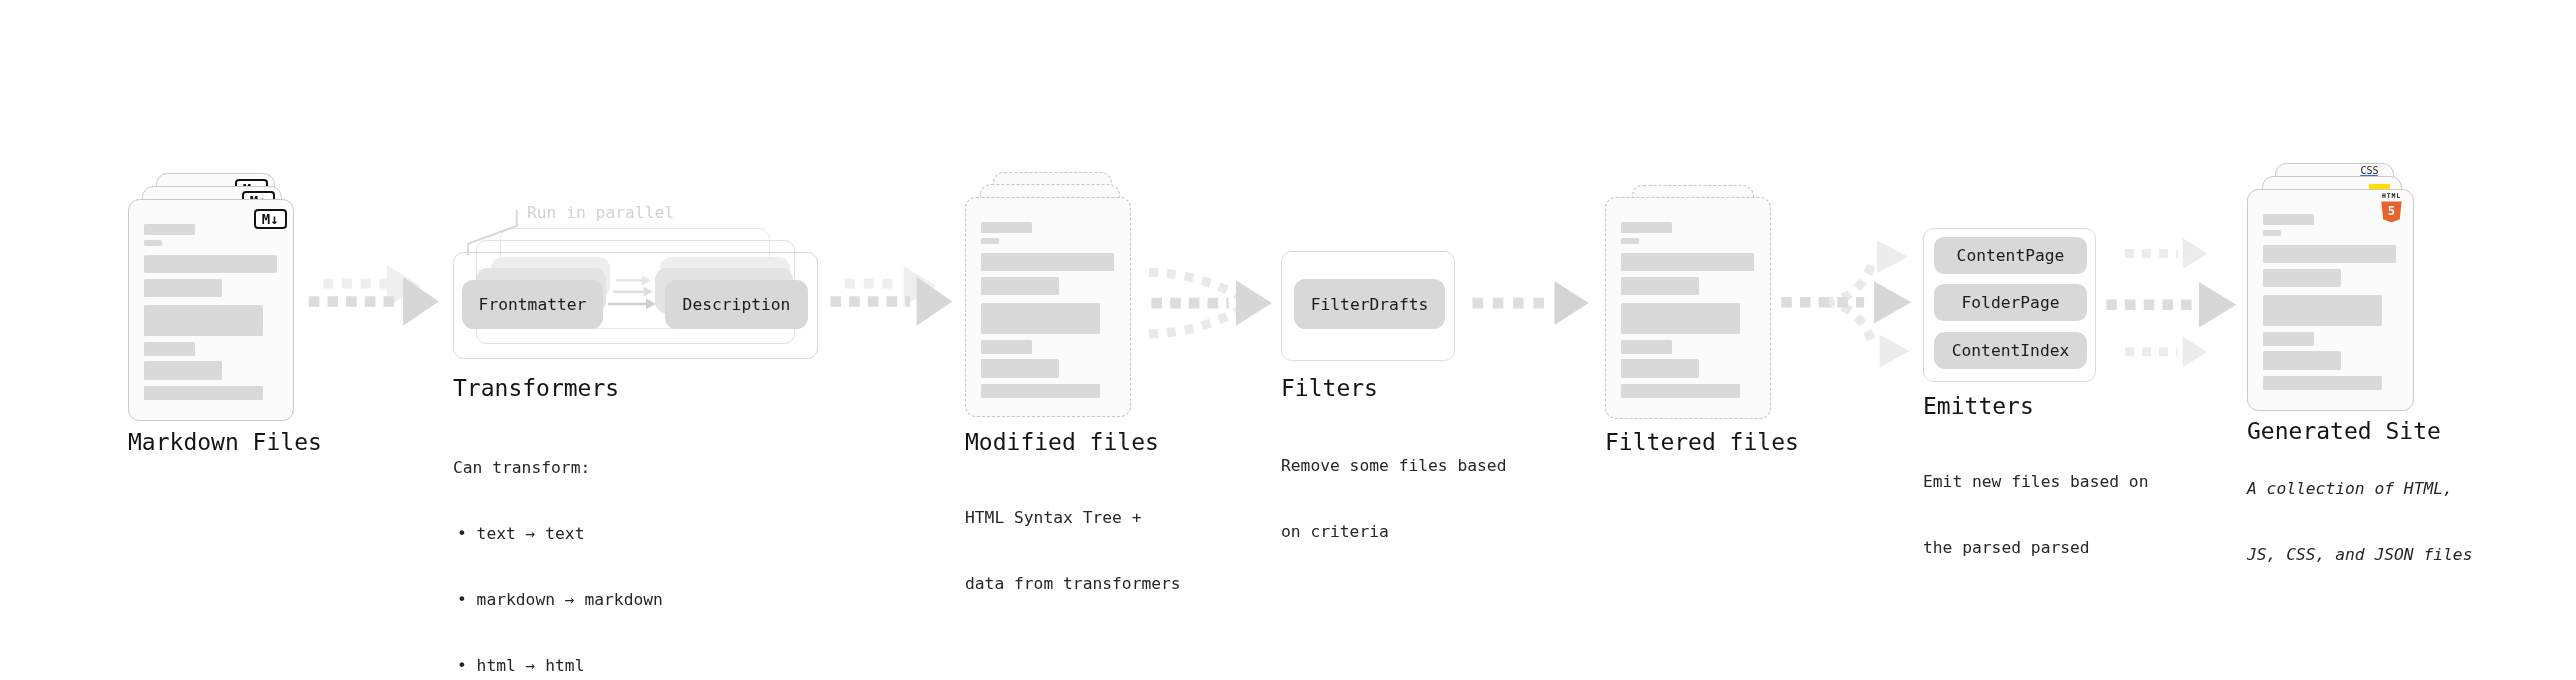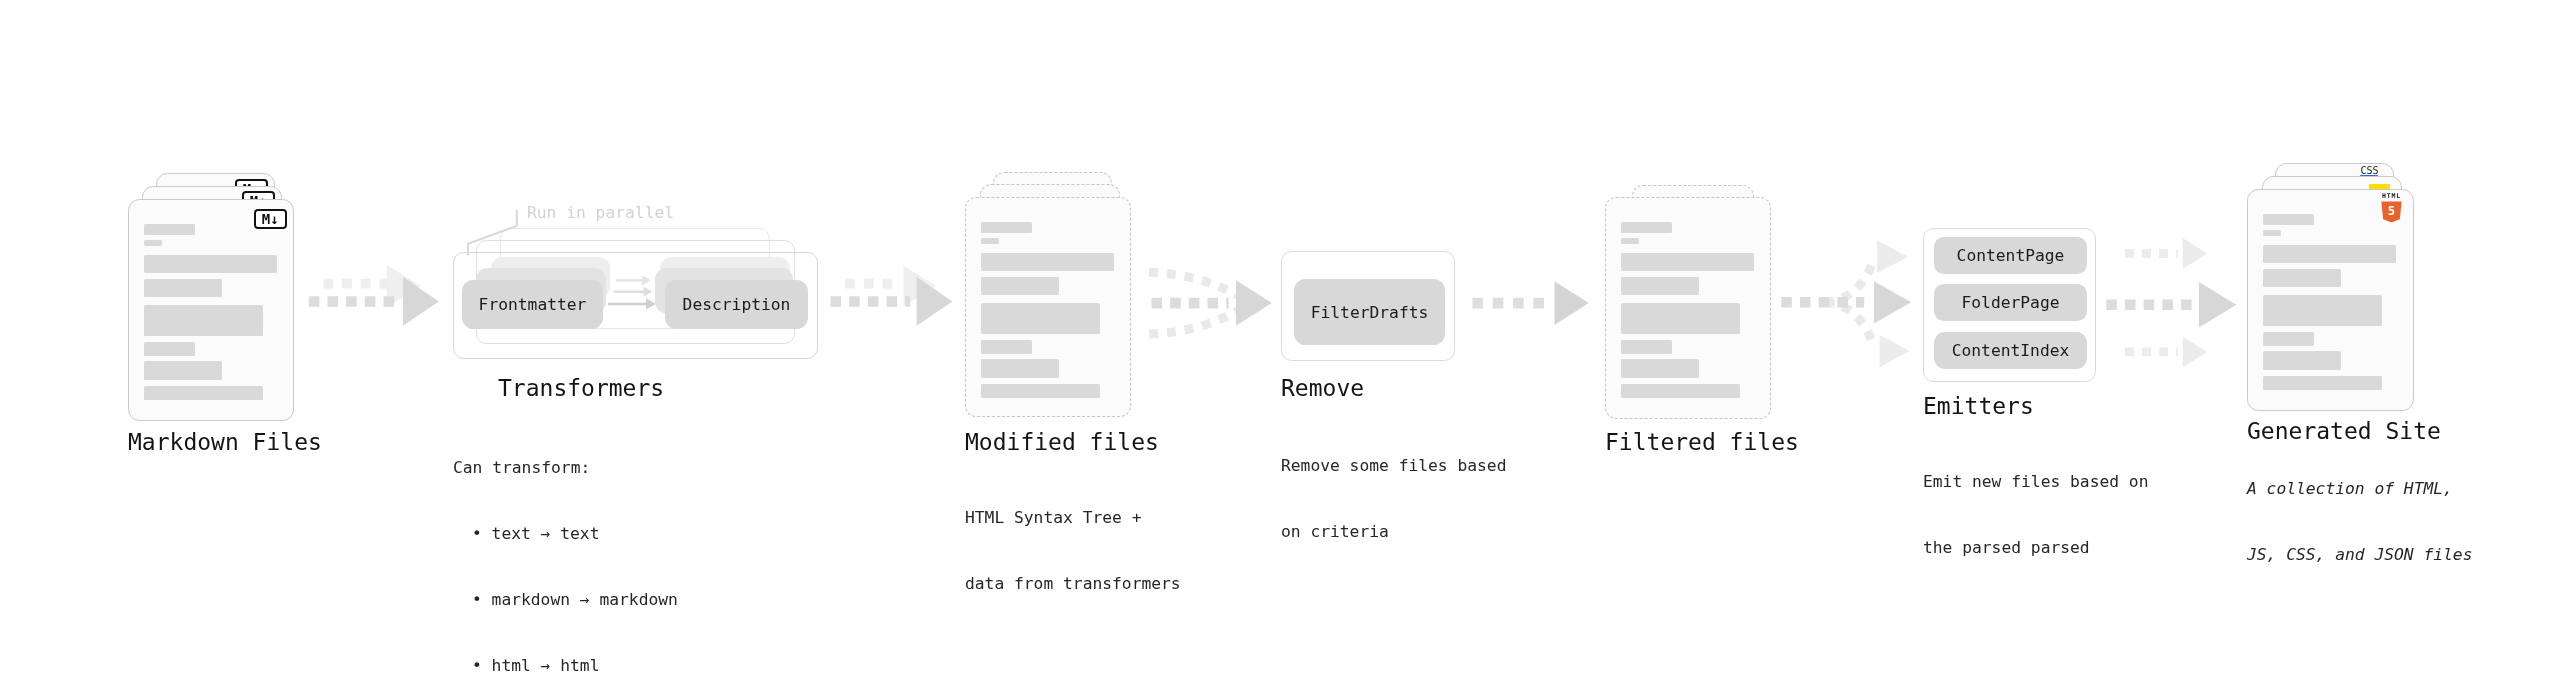--- a/index.html
+++ b/index.html
@@ -46,21 +46,21 @@
 
   
   .pill{position:absolute;box-sizing:border-box;background:#d8d8d8;border-radius:11.4px;color:#1b1b1b;font-size:16.3px;
     display:flex;align-items:center;justify-content:center;white-space:pre;}
   .pill.g1{background:#e3e3e3;}
   .pill.g2{background:#eeeeee;}
 
   
   .stage-title{position:absolute;font-size:23px;color:#141414;white-space:pre;}
   .stage-desc{position:absolute;font-size:16.3px;line-height:22px;color:#262626;white-space:pre;}
-  .bullet{margin-left:19px;}
+  .bullet{margin-left:4px;}
   .note{position:absolute;font-size:16.3px;color:#d2d2d2;white-space:pre;}
 </style>
 </head>
 <body>
 
 <div class="canvas">
 
   <svg class="overlay" width="2576" height="681" viewBox="0 0 3170 838">
 
     <g>
@@ -150,21 +150,21 @@
     <div class="pill g2" style="left:660px;top:257px;width:130px;height:41px;"></div>
 
     <div class="frame g1" style="left:476px;top:240px;width:319px;height:104px;"></div>
     <div class="pill g1" style="left:476px;top:268px;width:130px;height:45px;"></div>
     <div class="pill g1" style="left:655px;top:268px;width:138px;height:45px;"></div>
 
     <div class="frame" style="left:453px;top:252px;width:365px;height:107px;"></div>
     <div class="pill" style="left:462px;top:280px;width:141px;height:49px;">Frontmatter</div>
     <div class="pill" style="left:665px;top:280px;width:143px;height:49px;">Description</div>
 
-    <div class="stage-title" style="left:453px;top:375px;margin-left:45px;">Transformers</div>
+    <div class="stage-title" style="left:453px;top:375px;">Transformers</div>
     <div class="stage-desc" style="left:453px;top:413px;">
       <div>Can transform:</div>
       <div class="bullet">• text → text</div>
       <div class="bullet">• markdown → markdown</div>
       <div class="bullet">• html → html</div>
     </div>
   </div>
 
   <div class="stage">
     <div class="card dashed" style="left:993px;top:172px;width:119px;height:211px;"></div>
@@ -183,22 +183,22 @@
     </div>
     <div class="stage-title" style="left:965px;top:429px;">Modified files</div>
     <div class="stage-desc" style="left:965px;top:463px;">
       <div>HTML Syntax Tree +</div>
       <div>data from transformers</div>
     </div>
   </div>
 
   <div class="stage">
     <div class="frame filled" style="left:1281px;top:251px;width:174px;height:110px;border-color:#dadada;"></div>
-    <div class="pill" style="left:1294px;top:279px;width:151px;height:66px;">FilterDrafts</div>
-    <div class="stage-title" style="left:1281px;top:375px;">Remove</div>
+    <div class="pill" style="left:1294px;top:279px;width:151px;height:50px;">FilterDrafts</div>
+    <div class="stage-title" style="left:1281px;top:375px;">Filters</div>
     <div class="stage-desc" style="left:1281px;top:411px;">
       <div>Remove some files based</div>
       <div>on criteria</div>
     </div>
   </div>
 
   <div class="stage">
     <div class="card dashed" style="left:1632px;top:185px;width:122px;height:211px;"></div>
     <div class="card dashed" style="left:1605px;top:197px;width:166px;height:222px;">
       <div class="bars">

